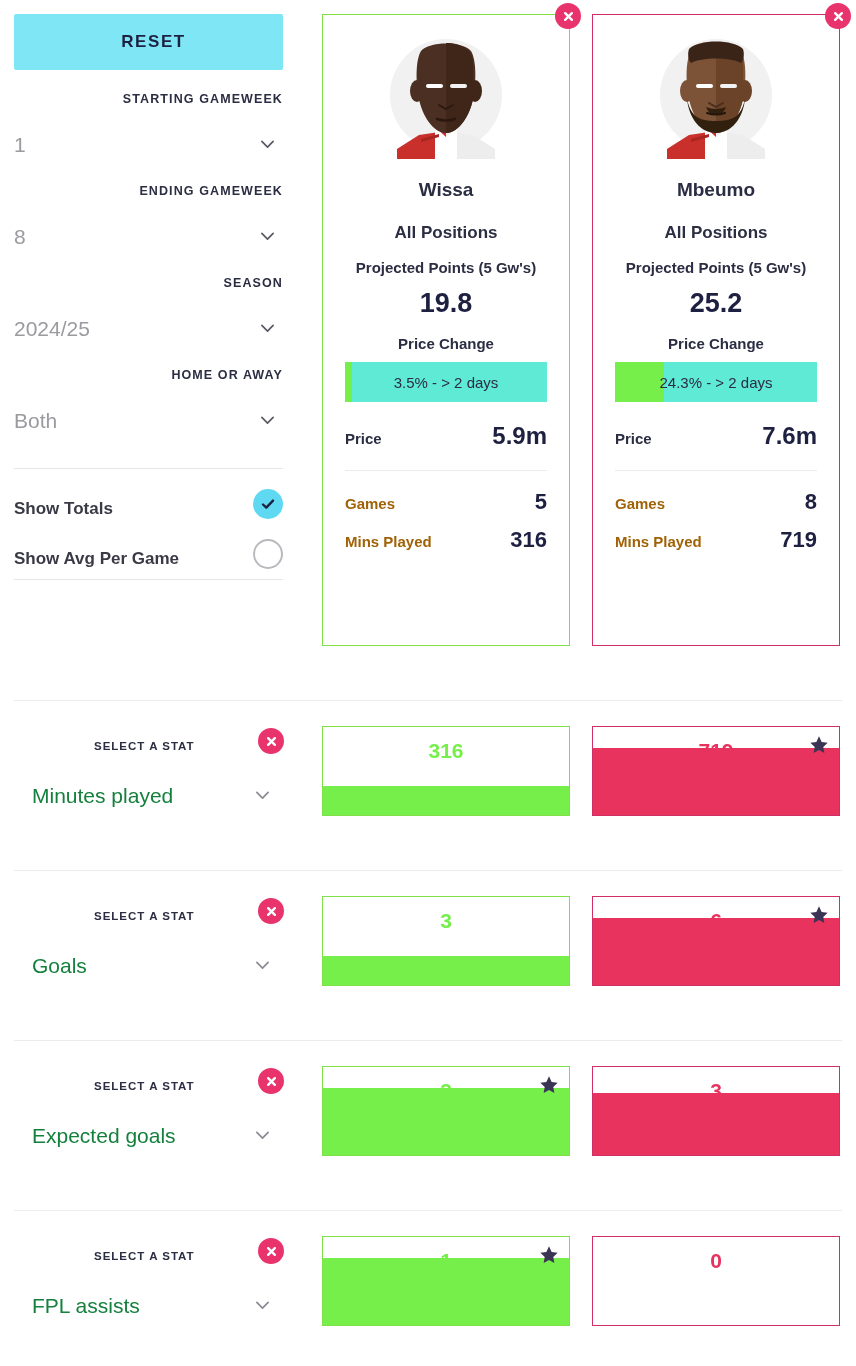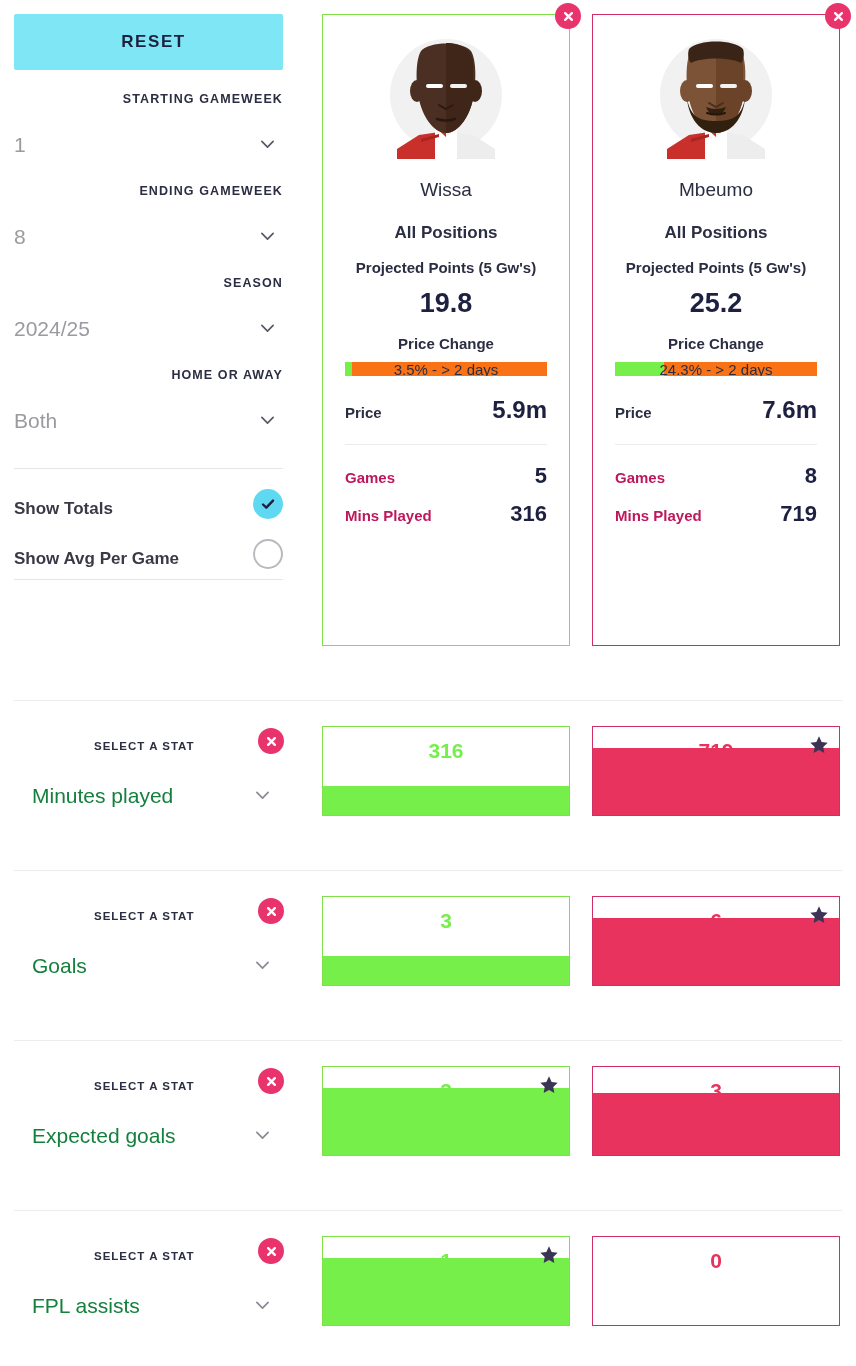--- a/index.html
+++ b/index.html
@@ -99,41 +99,41 @@
     display: flex; align-items: center; justify-content: center;
     cursor: pointer; border: none;
   }
   .avatar-wrap {
     width: 100%; height: 140px;
     display: flex; align-items: center; justify-content: center;
     margin-top: 14px;
   }
   .pname {
     text-align: center; font-size: 19px; color: #2b2d42;
-    margin-top: 10px; font-weight: 400;
+    margin-top: 10px; font-weight: 700;
   }
   .ppos {
     text-align: center; font-size: 17px; font-weight: bold;
     color: #2b2d42; margin-top: 22px;
   }
   .pproj-label {
     text-align: center; font-size: 15px; font-weight: bold;
     color: #2b2d42; margin-top: 16px;
   }
   .pproj-val {
     text-align: center; font-size: 27px; font-weight: bold;
     color: #1d2040; margin-top: 12px;
   }
   .pc-label {
     text-align: center; font-size: 15px; font-weight: bold;
     color: #2b2d42; margin-top: 16px;
   }
   .pc-bar {
-    position: relative; width: 100%; height: 14px;
-    background: #f97316; margin-top: 10px; overflow: hidden;
+    position: relative; width: 100%; height: 40px;
+    background: #5eead4; margin-top: 10px; overflow: hidden;
   }
   .pc-fill {
     position: absolute; left: 0; top: 0; height: 100%;
     background: #76ef4b;
   }
   .pc-text {
     position: absolute; inset: 0;
     display: flex; align-items: center; justify-content: center;
     font-size: 15px; color: #2b2d42;
   }
@@ -142,21 +142,21 @@
     margin-top: 20px;
   }
   .price-key { font-size: 15px; font-weight: bold; color: #2b2d42; }
   .price-val { font-size: 24px; font-weight: bold; color: #1d2040; }
   .card-divider { height: 1px; background: #eceaea; margin-top: 20px; }
   .stat-row-in {
     display: flex; align-items: baseline; justify-content: space-between;
     margin-top: 18px;
   }
   .stat-row-in.tight { margin-top: 12px; }
-  .sr-key { font-size: 15px; font-weight: bold; color: #be185d; }
+  .sr-key { font-size: 15px; font-weight: bold; color: #a16207; }
   .sr-val { font-size: 22px; font-weight: bold; color: #1d2040; }
 
   
   .statsec { position: absolute; left: 0; top: 700px; width: 856px; }
   .srow { position: relative; width: 856px; height: 170px; }
   .srow.last { height: 141px; }
   .srow-top-line {
     position: absolute; left: 14px; right: 14px; top: 0;
     height: 1px; background: #ececef;
   }

